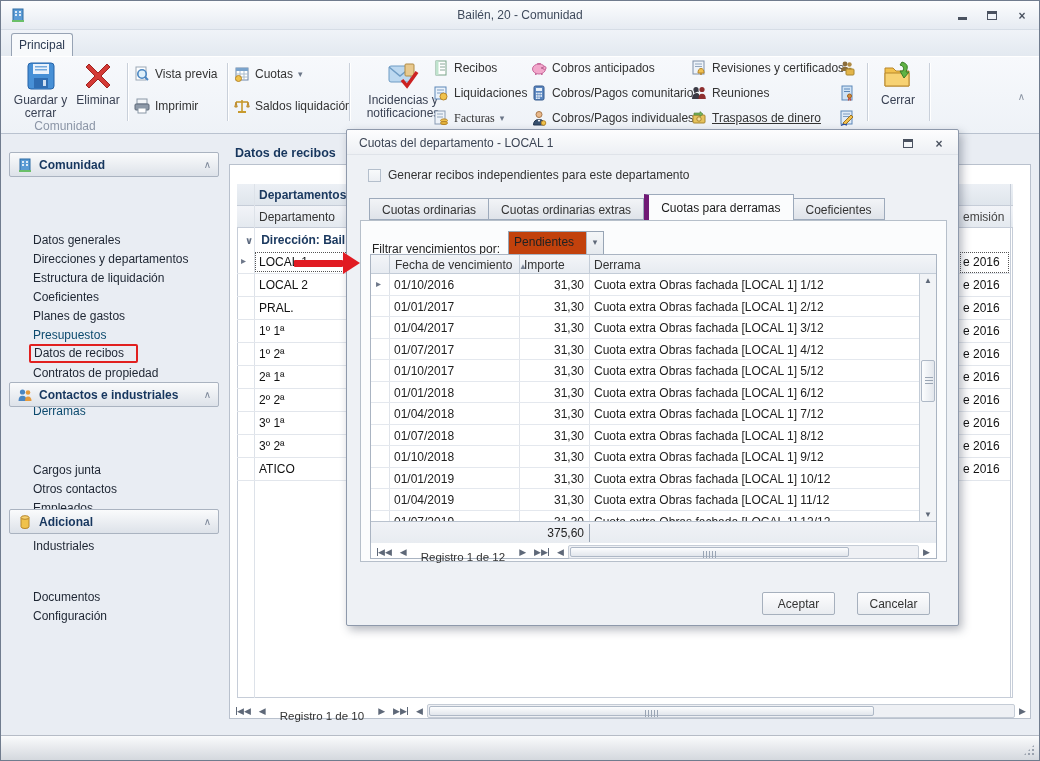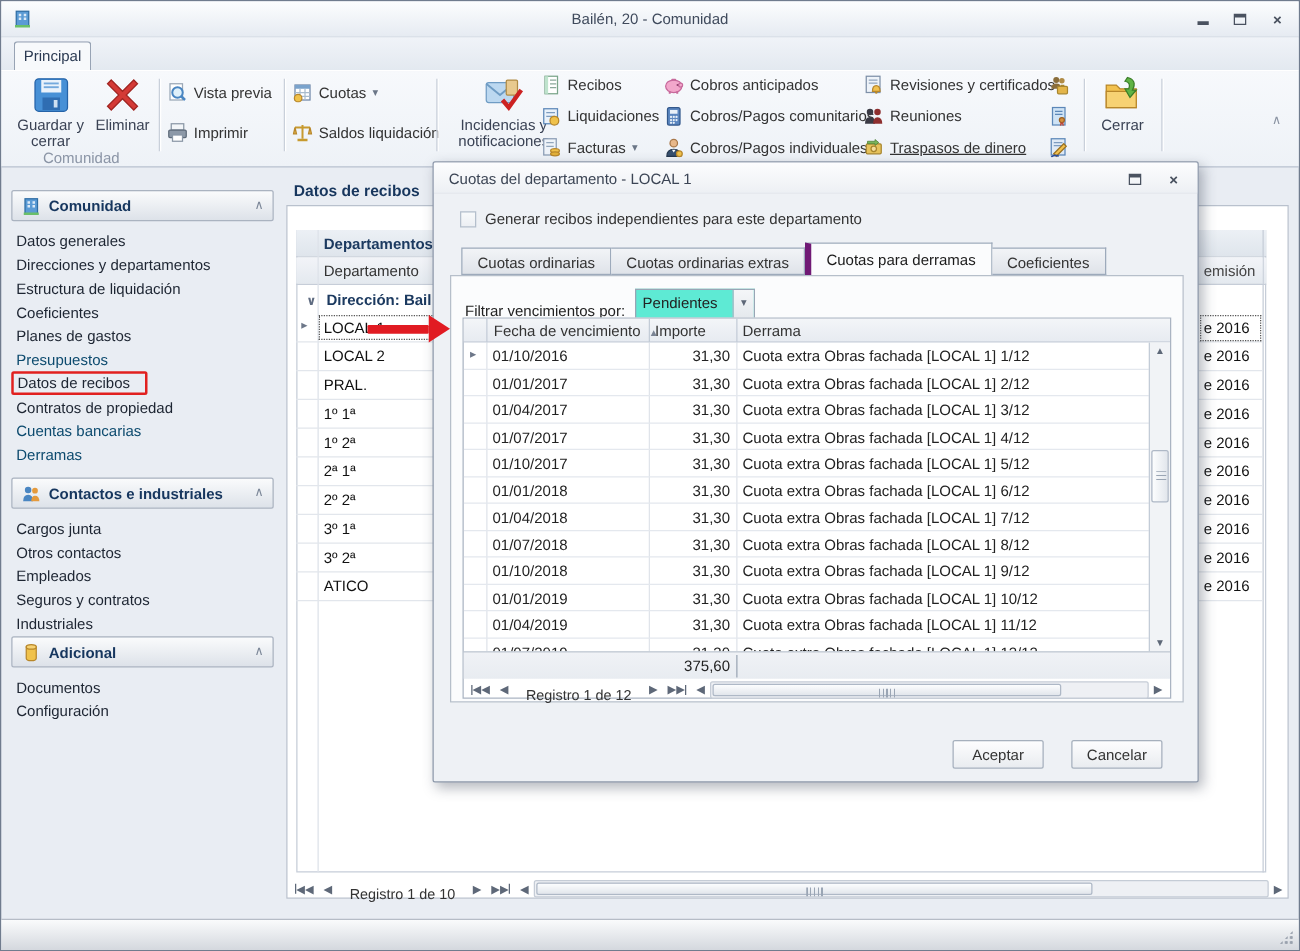--- a/index.html
+++ b/index.html
@@ -24,21 +24,21 @@
   .rbig { position:absolute; top:3px; display:flex; flex-direction:column; align-items:center; gap:2px; text-align:center; color:#3a4254; line-height:13px; cursor:default; }
   .rsmall { position:absolute; display:flex; align-items:center; gap:5px; color:#333; height:18px; cursor:default; }
   .r-caret { color:#6b7687; font-size:9px; }
   .rgroup-label { position:absolute; left:8px; top:62px; width:112px; text-align:center; color:#8b95a6; }
   .ribbon-chevron { position:absolute; right:14px; top:34px; color:#8a93a2; font-size:10px; }
 
   
   .sidebar { position:absolute; left:8px; top:140px; width:210px; }
   .side-group-hd { position:absolute; left:0; width:210px; height:25px; border:1px solid #aab3c0; border-radius:2px; background:linear-gradient(#fafbfc,#dde2e9); display:flex; align-items:center; gap:6px; padding:0 7px; font-weight:bold; color:#16365e; cursor:default; }
   .side-group-hd .chev { margin-left:auto; color:#7c8798; font-size:10px; font-weight:normal; }
-  .side-items { position:absolute; left:4px; width:188px; }
+  .side-items { position:absolute; left:24px; width:188px;margin-top:47px; }
   .side-item { height:19px; display:flex; align-items:center; color:#1d2532; cursor:default; white-space:nowrap; }
   .side-item.dim { color:#0c4a6e; }
   .side-item.boxed .lbl { border:2px solid #e1201f; border-radius:2px; padding:0 12px 1px 3px; margin-left:-4px; }
 
   
   .main-title { position:absolute; left:234px; top:145px; font-weight:bold; color:#17365d; font-size:12.5px; }
   .content-box { position:absolute; left:228px; top:163px; width:802px; height:555px; background:#fff; border:1px solid #b9c1cd; }
   .grid-box { position:absolute; left:236px; top:183px; width:776px; height:514px; border:1px solid #c6cdd8; background:#fff; }
   .band-hd { position:absolute; left:236px; top:183px; width:776px; height:22px; background:linear-gradient(#ecf0f5,#dfe5ec); border-bottom:1px solid #c6cdd8; font-weight:bold; color:#1c3a60; padding:4px 0 0 22px; }
   .col-hd { position:absolute; left:236px; top:205px; width:776px; height:22px; background:linear-gradient(#f2f4f8,#e4e9ef); border-bottom:1px solid #c6cdd8; color:#333; padding:4px 0 0 22px; }
@@ -76,21 +76,21 @@
   .dlg-title .t { position:absolute; left:12px; top:6px; color:#3c4555; }
   .dlg-btns { position:absolute; right:10px; top:6px; display:flex; gap:13px; }
   .chk-row { position:absolute; left:21px; top:38px; display:flex; align-items:center; gap:7px; color:#333; }
   .chk-box { width:13px; height:13px; border:1px solid #b4bfcc; background:linear-gradient(#f8fafb,#eceff3); }
   .tabs { position:absolute; left:22px; top:64px; height:26px; display:flex; align-items:flex-end; }
   .tab { height:22px; background:linear-gradient(#f2f4f7,#dfe3e9); border:1px solid #9daabb; border-left:none; padding:4px 12px 0 12px; color:#333; text-align:center; cursor:default; white-space:nowrap; }
   .tab:first-child { border-left:1px solid #9daabb; }
   .tab.active { height:26px; background:#fbfcfd; border-bottom:none; padding-top:6px; color:#1a1a1a; border-left:5px solid #701a75; }
   .tab-panel { position:absolute; left:13px; top:90px; width:587px; height:342px; background:#fbfcfd; border:1px solid #b6bfca; }
   .filter-row { position:absolute; left:25px; top:101px; display:flex; align-items:center; color:#222; }
-  .combo { position:relative; margin-left:8px; width:96px; height:36px; background:#5eead4; border:1px solid #98a5b5; }
+  .combo { position:relative; margin-left:8px; width:96px; height:36px; background:#c2410c; border:1px solid #98a5b5; }
   .combo .val { position:absolute; left:5px; top:3px; }
   .combo .drop { position:absolute; right:0; top:0; bottom:0; width:17px; background:linear-gradient(#f4f6f8,#dde2e8); border-left:1px solid #aeb8c6; color:#5e6878; font-size:9px; text-align:center; padding-top:5px; cursor:default; }
 
   .dgrid { position:absolute; left:23px; top:124px; width:567px; height:305px; border:1px solid #aab4c2; background:#fff; }
   .dg-hd { position:absolute; left:0; top:0; width:100%; height:19px; background:linear-gradient(#f3f5f8,#e7ebf1); border-bottom:1px solid #c3ccd7; color:#333; }
   .dg-hd .hcell { position:absolute; top:3px; }
   .dg-hd .hsep { position:absolute; top:0; height:19px; width:1px; background:#c3ccd7; }
   .sort { color:#7a8494; font-size:8px; }
   .dg-rows { position:absolute; left:0; top:19px; width:549px; height:247px; overflow:hidden; }
   .drow { position:relative; height:21.5px; border-bottom:1px solid #e4e8ee; }
@@ -234,21 +234,21 @@
     </div>
     <div class="rsmall" style="left:432px; top:27px;">
       <svg class="icon16" viewBox="0 0 16 16">
           <rect x="2" y="2" width="11" height="12" fill="#eaf2fb" stroke="#5c87b8"></rect>
           <line x1="4" y1="5" x2="11" y2="5" stroke="#7d9cc0"></line>
           <line x1="4" y1="8" x2="11" y2="8" stroke="#7d9cc0"></line>
           <circle cx="10.5" cy="11.5" r="3.5" fill="#f0c24b" stroke="#b8872a"></circle>
         </svg>
       <span>Liquidaciones</span>
     </div>
-    <div class="rsmall" style="left:432px; top:52px;">
+    <div class="rsmall" style="left:432px; top:52px;font-family:Liberation Serif, serif;">
       <svg class="icon16" viewBox="0 0 16 16">
           <rect x="2" y="1" width="10" height="13" fill="#eef3f9" stroke="#8a9cb4"></rect>
           <line x1="4" y1="4" x2="10" y2="4" stroke="#92a6bd"></line>
           <line x1="4" y1="7" x2="10" y2="7" stroke="#92a6bd"></line>
           <ellipse cx="11" cy="10.5" rx="3.5" ry="1.6" fill="#f0c24b" stroke="#b8872a"></ellipse>
           <ellipse cx="11" cy="13" rx="3.5" ry="1.6" fill="#e3b23a" stroke="#b8872a"></ellipse>
         </svg>
       <span>Facturas</span>
       <span class="r-caret">▾</span>
     </div>

